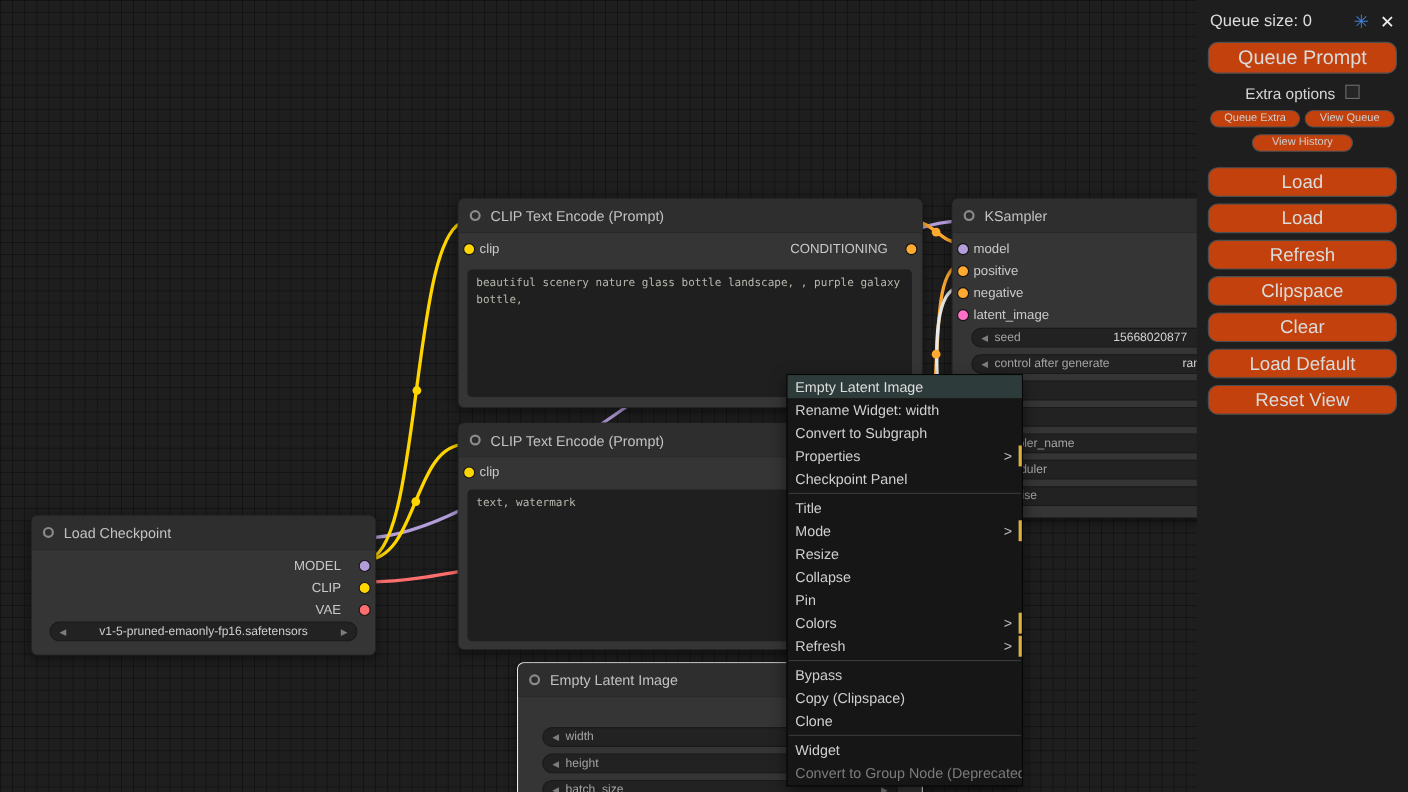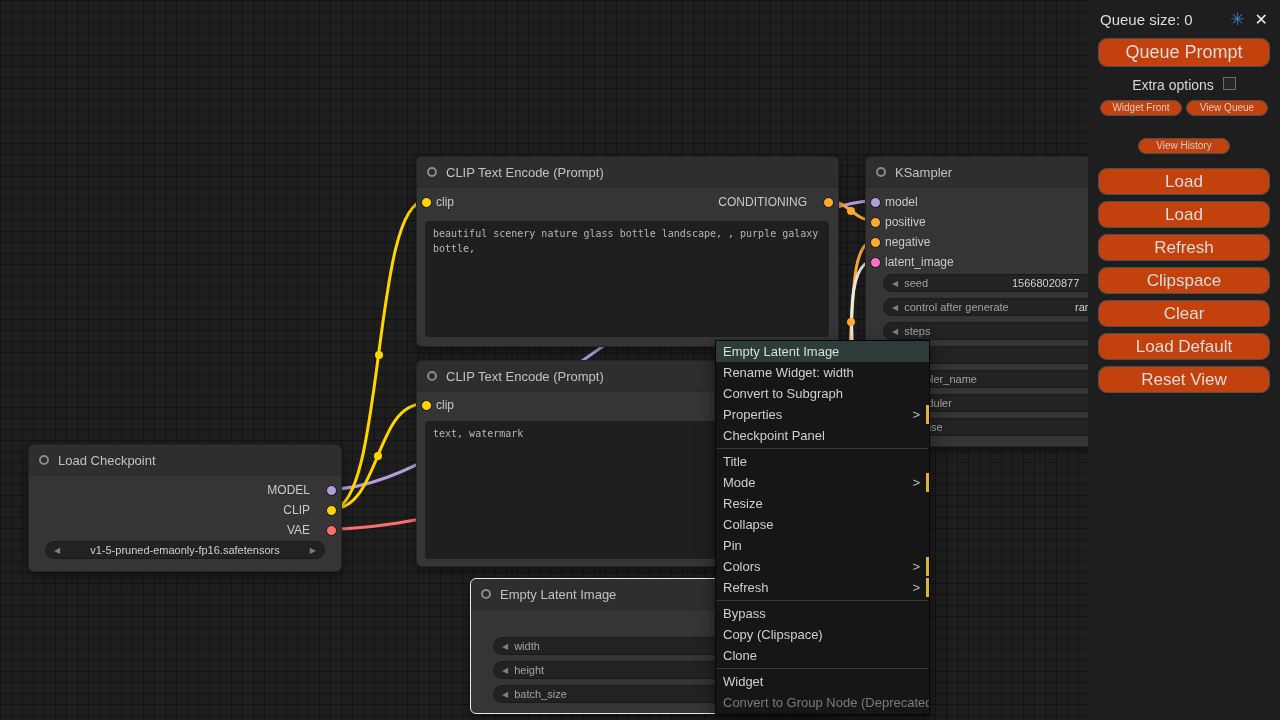--- a/index.html
+++ b/index.html
@@ -9,21 +9,21 @@
     background-color:#1e1e1e;
     background-image:
       linear-gradient(rgba(0,0,0,0.35) 1px, transparent 1px),
       linear-gradient(90deg, rgba(0,0,0,0.35) 1px, transparent 1px);
     background-size:11px 11px;
   }
   .wires{position:absolute;left:0;top:0;z-index:1;pointer-events:none;}
 
   
   .node{position:absolute;background:#353535;border:1px solid #242424;border-radius:6px;
-        box-shadow:0 3px 10px rgba(0,0,0,.45);z-index:2;}
+        box-shadow:0 3px 10px rgba(0,0,0,.45);z-index:2;margin-top:24px;}
   .node.selected{border:1px solid #e9e9e9;}
   .node-header{height:30px;display:flex;align-items:center;gap:9px;padding:0 10px;
         background:#2e2e2e;border-radius:6px 6px 0 0;border-bottom:1px solid #292929;}
   .collapse-dot{width:10px;height:10px;border-radius:50%;border:2px solid #8a8a8a;background:#2c2c2c;flex:none;box-sizing:border-box;}
   .node-title{color:#c2c2c2;font-size:13px;white-space:nowrap;}
   .slot{position:absolute;height:18px;display:flex;align-items:center;font-size:12px;color:#c9c9c9;white-space:nowrap;}
   .slot .dot{width:9px;height:9px;border-radius:50%;border:1px solid #141414;position:absolute;top:4px;box-sizing:content-box;}
   .slot.in{left:0;padding-left:19px;}
   .slot.in .dot{left:4px;}
   .slot.out{right:0;padding-right:31px;}
@@ -55,21 +55,21 @@
   .queue-row{display:flex;align-items:center;padding:9px 12px 4px 12px;gap:10px;font-size:15px;}
   .gear{margin-left:auto;color:#3d7fd6;font-size:17px;cursor:pointer;}
   .close-x{color:#efefef;font-size:16px;cursor:pointer;}
   .btn{display:block;background:#c2410c;border:1px solid #4f4f4f;border-radius:9px;color:#dcdcdc;
        text-align:center;box-sizing:border-box;cursor:pointer;}
   .btn-queue{margin:4px 10px 6px 10px;height:29px;line-height:27px;font-size:18px;}
   .extra-row{display:flex;align-items:flex-start;justify-content:center;gap:9px;font-size:14px;padding:4px 0 5px 0;color:#d6d6d6;}
   .checkbox{width:13px;height:13px;background:#262626;border:1px solid #6c6c6c;box-sizing:border-box;cursor:pointer;}
   .small-row{display:flex;gap:4px;padding:2px 12px;}
   .btn-small{flex:1;height:16px;line-height:14px;font-size:10px;border-radius:8px;color:#cfcfcf;}
-  .btn-history{width:92px;margin:20px auto 0 auto;}
+  .btn-history{width:92px;margin:4px auto 0 auto;}
   .actions{display:flex;flex-direction:column;gap:6px;padding:14px 10px;}
   .btn-action{height:27px;line-height:25px;font-size:17px;}
 </style>
 </head>
 <body>
 
 <svg class="wires" width="1280" height="720">
   <path d="M 332 489 C 470 489 740 201 874 201" fill="none" stroke-width="3" stroke="#b39ddb"></path>
   <path d="M 332 509 C 385 509 372 201 425 201" fill="none" stroke-width="3" stroke="#ffd500"></path>
   <path d="M 332 509 C 380 509 375 404 423 404" fill="none" stroke-width="3" stroke="#ffd500"></path>
@@ -270,21 +270,21 @@
     <span>Queue size: 0</span>
     <span class="gear">✳</span>
     <span class="close-x">✕</span>
   </div>
   <div class="btn btn-queue">Queue Prompt</div>
   <div class="extra-row">
     <span>Extra options</span>
     <span class="checkbox"></span>
   </div>
   <div class="small-row">
-    <div class="btn btn-small">Widget Front</div>
+    <div class="btn btn-small">Queue Extra</div>
     <div class="btn btn-small">View Queue</div>
   </div>
   <div class="btn btn-small btn-history">View History</div>
   <div class="actions">
     <div class="btn btn-action">Load</div>
     <div class="btn btn-action">Load</div>
     <div class="btn btn-action">Refresh</div>
     <div class="btn btn-action">Clipspace</div>
     <div class="btn btn-action">Clear</div>
     <div class="btn btn-action">Load Default</div>

